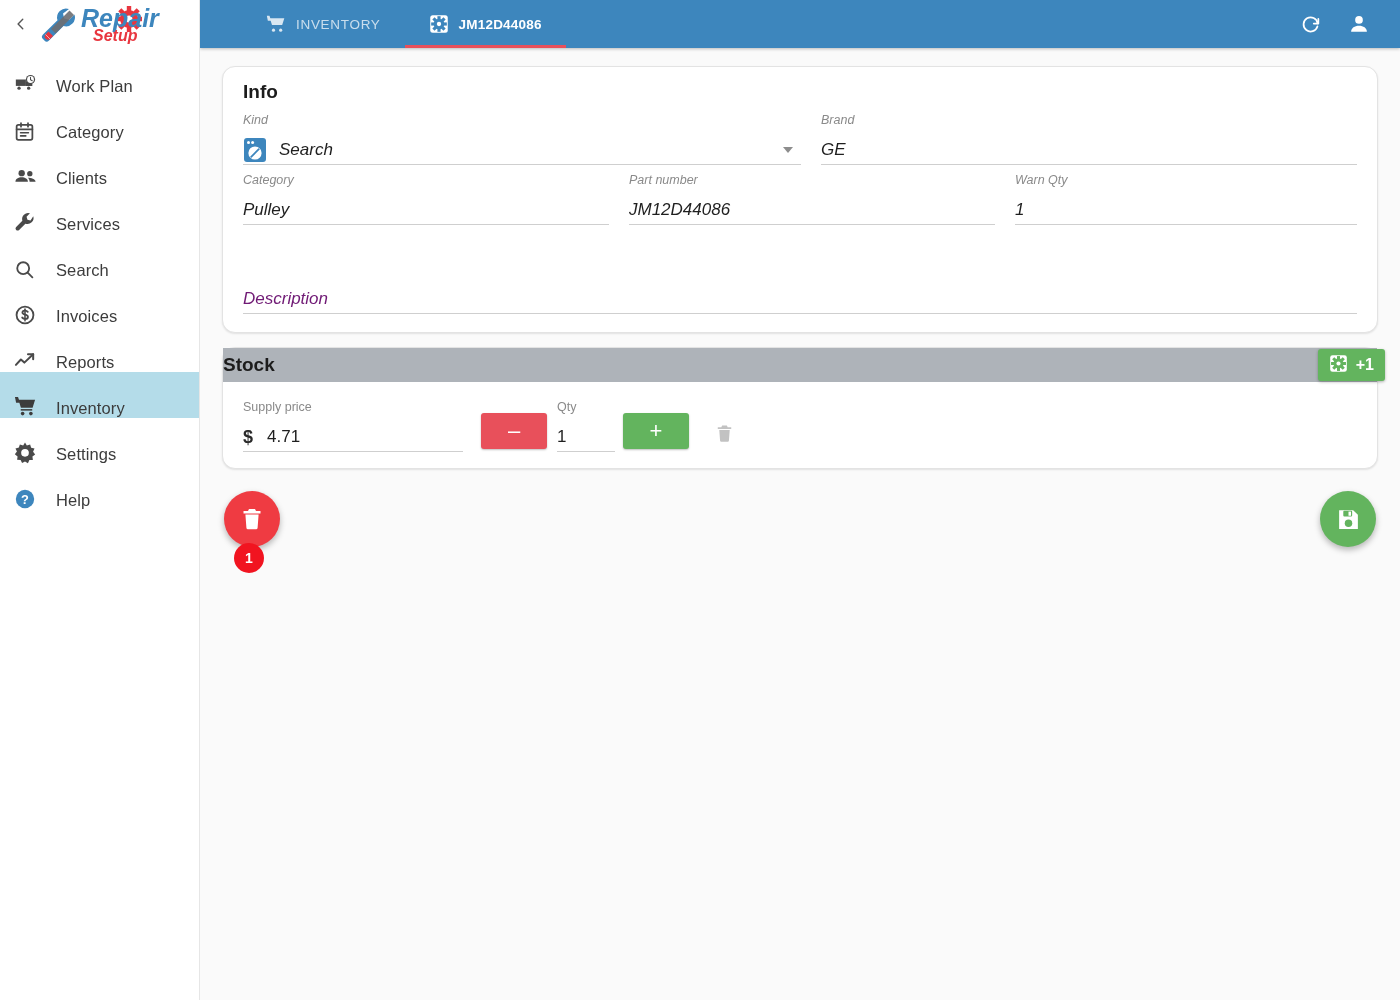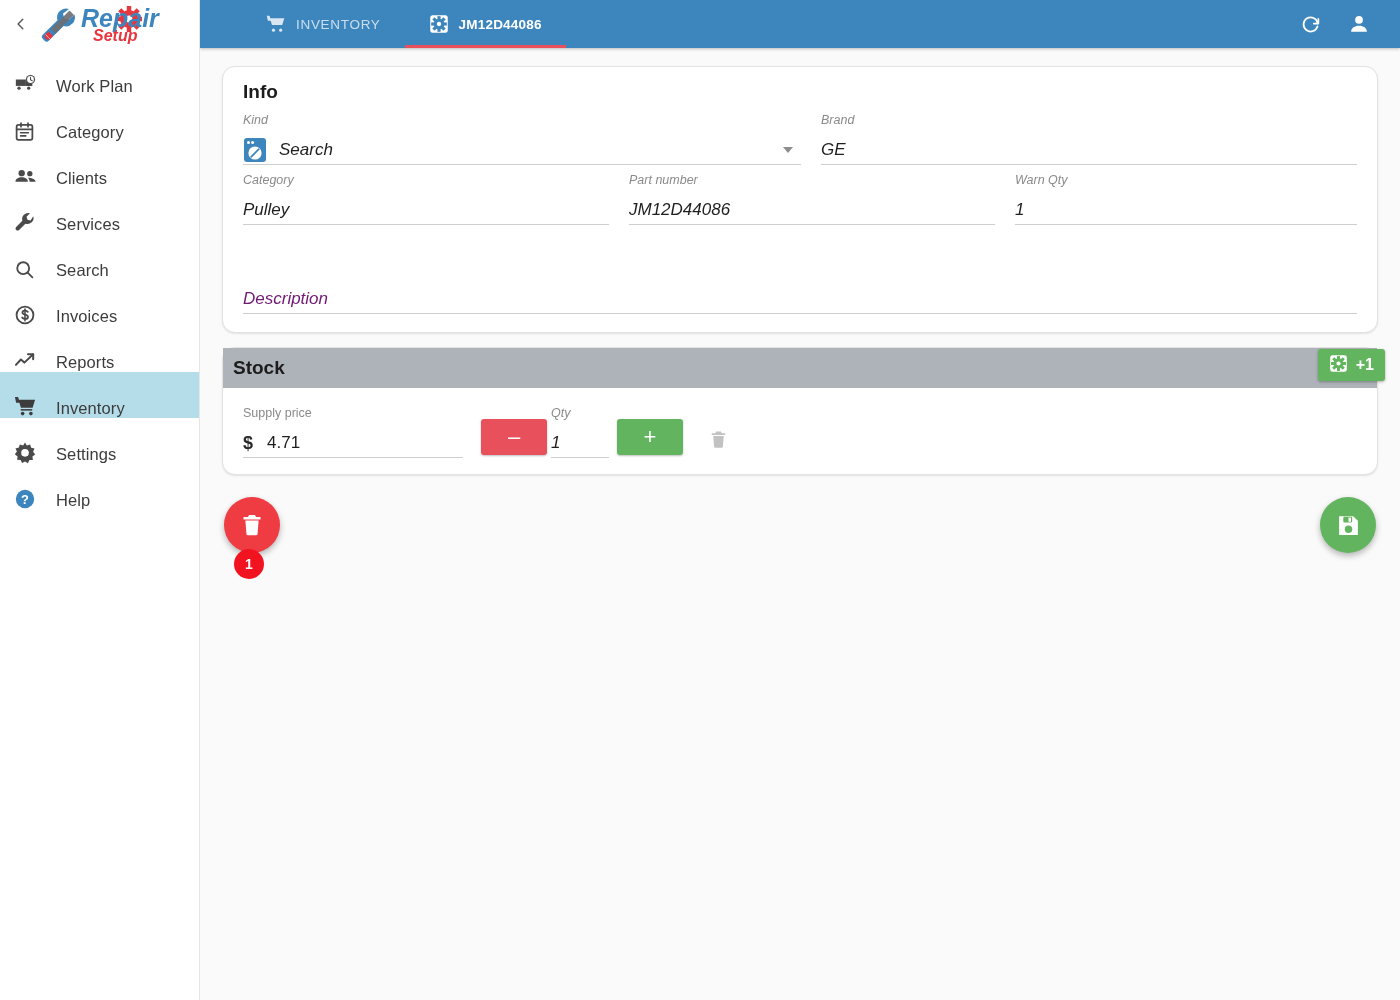--- a/index.html
+++ b/index.html
@@ -100,22 +100,22 @@
   }
   .brand-field { flex: 1; }
   .cat-field { flex: 0 0 386px; }
   .part-field { flex: 0 0 386px; }
   .warn-field { flex: 1; }
   .desc-field { flex: 1; }
 
   
   .card.stock { margin-top: 14px; position: relative; padding-bottom: 16px; }
   .stock-head {
-    background: #aeb3b9; height: 40px; display: flex; align-items: center;
-    padding-left: 10px; position: relative;
+    background: #aeb3b9; height: 34px; display: flex; align-items: center;
+    padding-left: 0; position: relative;
   }
   .stock-head .st {
     font-size: 19px; font-weight: bold; color: #1c1c1c;
   }
   .badge-plus {
     position: absolute; right: -8px; top: 1px;
     background: #63b45e; color: #fff; border-radius: 3px;
     height: 32px; padding: 0 11px; display: flex; align-items: center; gap: 8px;
     font-size: 16px; font-weight: bold; cursor: pointer;
     box-shadow: 0 1px 3px rgba(0,0,0,.3);
@@ -126,21 +126,21 @@
   .sp-val { display: flex; align-items: center; }
   .sp-val .cur { font-size: 18px; font-weight: bold; color: #2a2a2a; margin-right: 14px; }
   .qty-btn {
     width: 66px; height: 36px; border: none; border-radius: 3px; cursor: pointer;
     display: flex; align-items: center; justify-content: center;
     color: #fff; box-shadow: 0 1px 2px rgba(0,0,0,.25); margin-bottom: 3px;
   }
   .qty-btn.minus { background: #e8505b; margin-left: 8px; }
   .qty-btn.plus  { background: #63b45e; margin-left: 8px; }
   .qty-btn .glyph { font-size: 22px; line-height: 1; font-weight: 300; }
-  .qty-field { flex: 0 0 58px; margin-left: 4px; padding: 8px 0 0 0; font-style: italic; }
+  .qty-field { flex: 0 0 58px; margin-left: 10px; padding: 8px 0 0 0; }
   .qty-field .fvalue { font-size: 17px; }
   .row-trash {
     margin-left: 26px; margin-bottom: 8px; cursor: pointer; color: #c2c2c2;
     display: flex; align-items: center;
   }
 
   
   .fab-row { position: relative; height: 110px; margin-top: 14px; }
   .fab {
     position: absolute; width: 56px; height: 56px; border-radius: 50%;

